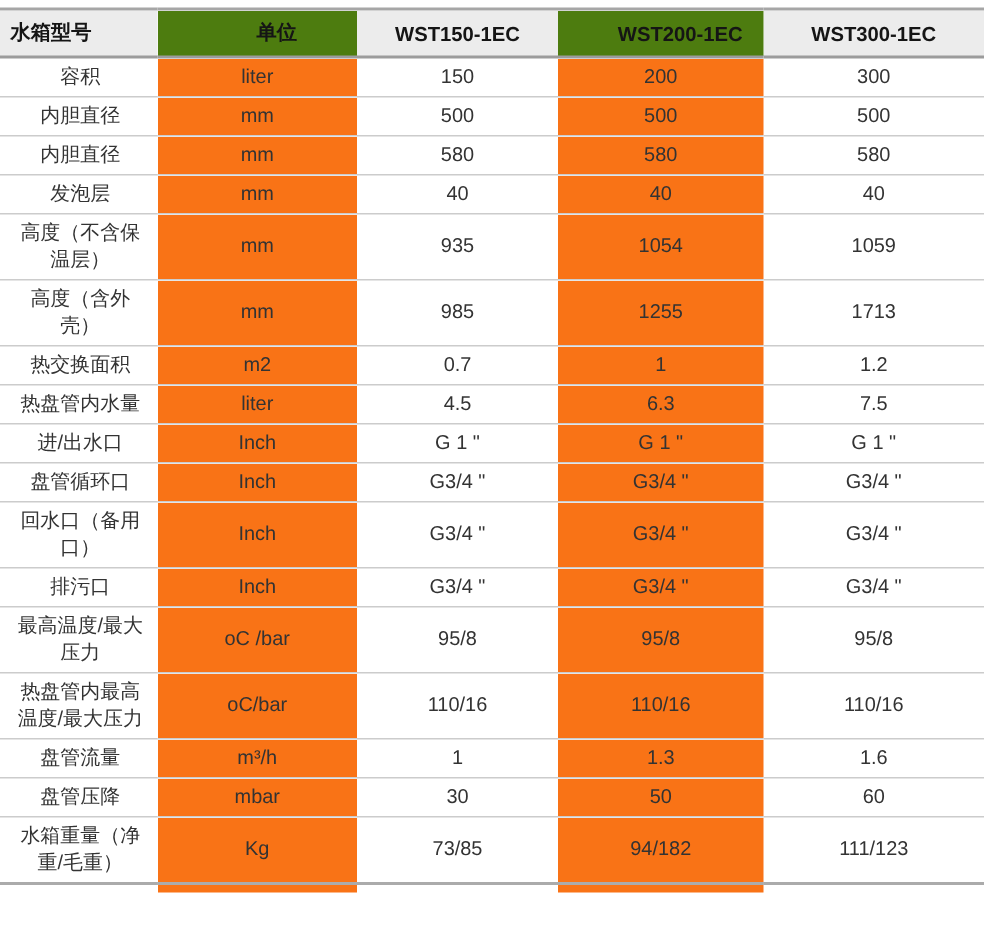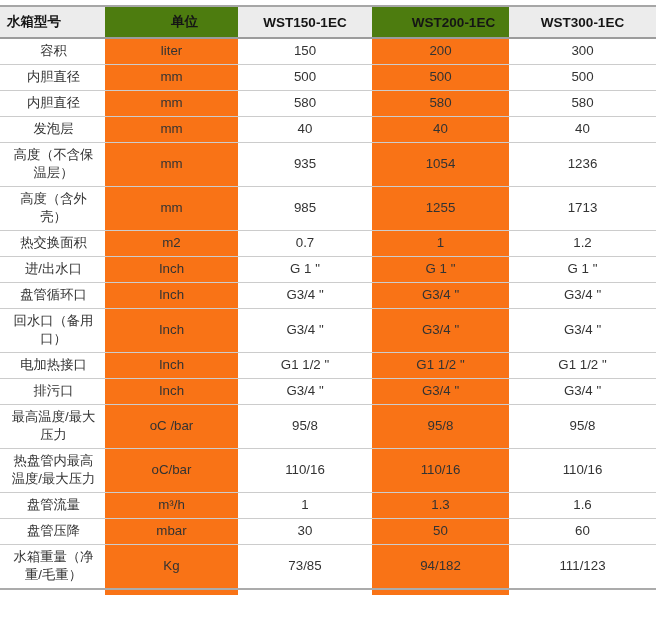--- a/index.html
+++ b/index.html
@@ -84,36 +84,43 @@
           <td>40</td>
           <td class="g">40</td>
           <td>40</td>
         </tr>
         <tr>
           <td class="first">高度（不含保
 温层）</td>
           <td class="g">mm</td>
           <td>935</td>
           <td class="g">1054</td>
-          <td>1236</td>
+          <td>1059</td>
         </tr>
         <tr>
           <td class="first">高度（含外
 壳）</td>
           <td class="g">mm</td>
           <td>985</td>
           <td class="g">1255</td>
           <td>1713</td>
         </tr>
         <tr>
           <td class="first">热交换面积</td>
           <td class="g">m2</td>
           <td>0.7</td>
           <td class="g">1</td>
           <td>1.2</td>
+        </tr>
+        <tr>
+          <td class="first">热盘管内水量</td>
+          <td class="g">liter</td>
+          <td>4.5</td>
+          <td class="g">6.3</td>
+          <td>7.5</td>
         </tr>
         <tr>
           <td class="first">进/出水口</td>
           <td class="g">Inch</td>
           <td>G 1 "</td>
           <td class="g">G 1 "</td>
           <td>G 1 "</td>
         </tr>
         <tr>
           <td class="first">盘管循环口</td>
@@ -122,27 +129,20 @@
           <td class="g">G3/4 "</td>
           <td>G3/4 "</td>
         </tr>
         <tr>
           <td class="first">回水口（备用
 口）</td>
           <td class="g">Inch</td>
           <td>G3/4 "</td>
           <td class="g">G3/4 "</td>
           <td>G3/4 "</td>
-        </tr>
-        <tr>
-          <td class="first">电加热接口</td>
-          <td class="g">Inch</td>
-          <td>G1 1/2 "</td>
-          <td class="g">G1 1/2 "</td>
-          <td>G1 1/2 "</td>
         </tr>
         <tr>
           <td class="first">排污口</td>
           <td class="g">Inch</td>
           <td>G3/4 "</td>
           <td class="g">G3/4 "</td>
           <td>G3/4 "</td>
         </tr>
         <tr>
           <td class="first">最高温度/最大

